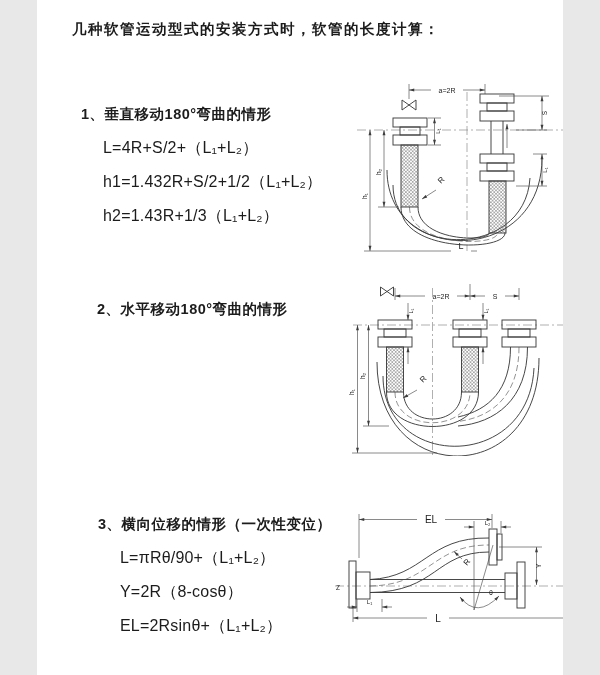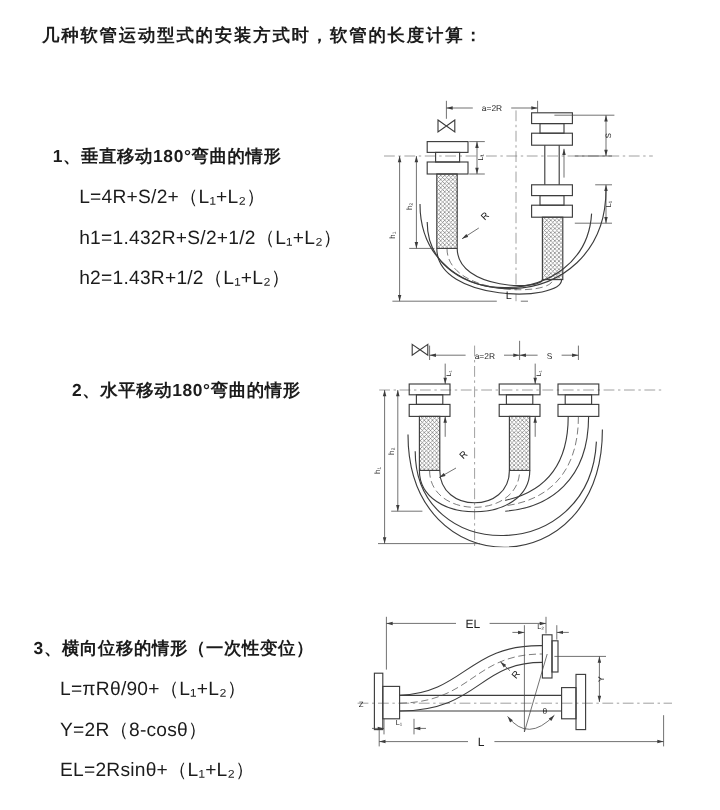--- a/index.html
+++ b/index.html
@@ -1,25 +1,25 @@
 <!DOCTYPE html>
 <html><head>
 <meta charset="utf-8">
 <style>
   html,body{margin:0;padding:0;background:#e8e8e8;}
   .page{
-    position:relative;width:600px;height:675px;background:#ffffff;
+    position:relative;width:526px;height:675px;background:#ffffff;
     font-family:"Liberation Sans","DejaVu Sans",sans-serif;color:#1c1c1c;
     overflow:hidden;margin:0 auto;
   }
   .title{position:absolute;left:35px;top:20px;font-size:14.5px;font-weight:bold;letter-spacing:1.5px;}
-  .section{position:absolute;width:280px;margin-top:16px;}
+  .section{position:absolute;width:280px;}
   .sec1{left:44px;top:105px;}
   .sec2{left:60px;top:300px;}
-  .sec3{left:28px;top:515px;}
+  .sec3{left:61px;top:515px;}
   .heading{font-size:14.5px;font-weight:bold;letter-spacing:0.5px;white-space:nowrap;}
   .formulas{margin:14px 0 0 22px;}
   .formula{font-size:16px;margin-bottom:13px;letter-spacing:0.2px;white-space:nowrap;}
   svg{position:absolute;}
   .svg1{left:312px;top:74px;}
   .svg2{left:308px;top:280px;}
   .svg3{left:296px;top:504px;}
   .draw{stroke:#3d3d3d;stroke-width:0.95;fill:none;}
   .dim{stroke:#4a4a4a;stroke-width:0.65;fill:none;}
   .cl{stroke:#7a7a7a;stroke-width:0.6;stroke-dasharray:9 3 2 3;fill:none;}
@@ -31,21 +31,21 @@
 
 <div class="page">
 
   <div class="title">几种软管运动型式的安装方式时，软管的长度计算：</div>
 
   <div class="section sec1">
     <div class="heading">1、垂直移动180°弯曲的情形</div>
     <div class="formulas">
       <div class="formula">L=4R+S/2+（L₁+L₂）</div>
       <div class="formula">h1=1.432R+S/2+1/2（L₁+L₂）</div>
-      <div class="formula">h2=1.43R+1/2（L₁+L₂）</div>
+      <div class="formula">h2=1.43R+1/3（L₁+L₂）</div>
     </div>
   </div>
 
   <div class="section sec2">
     <div class="heading">2、水平移动180°弯曲的情形</div>
   </div>
 
   <div class="section sec3">
     <div class="heading">3、横向位移的情形（一次性变位）</div>
     <div class="formulas">

